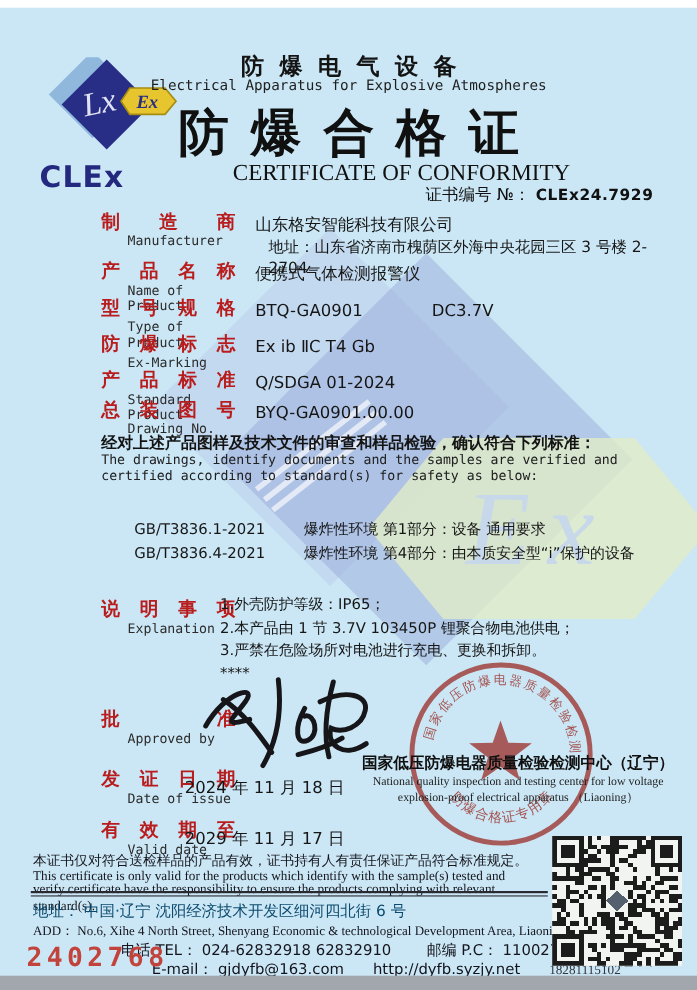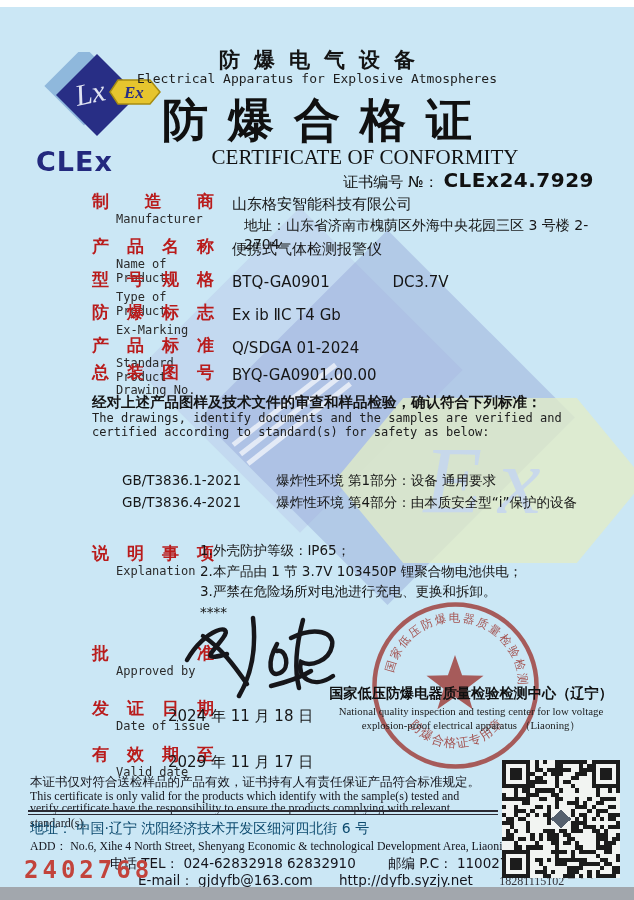--- a/index.html
+++ b/index.html
@@ -27,21 +27,21 @@
              color:#23297e;letter-spacing:1px;}
   .head-cn{position:absolute;left:0;top:46px;width:100%;text-align:center;z-index:2;
            font-size:21px;font-weight:700;color:#141414;letter-spacing:14px;padding-left:14px;box-sizing:border-box;}
   .head-en{position:absolute;left:0;top:71px;width:100%;text-align:center;z-index:2;
            font-family:"DejaVu Sans Mono","Liberation Mono",monospace;font-size:13px;color:#1e1e1e;}
   .cert-title-cn{position:absolute;left:0;top:90px;width:100%;text-align:center;z-index:2;
            font-size:46px;font-weight:900;color:#101010;letter-spacing:20px;padding-left:20px;box-sizing:border-box;}
   .cert-title-en{position:absolute;left:0;top:145px;width:100%;text-align:center;z-index:2;
            font-family:"Liberation Serif",serif;font-size:21px;color:#111;padding-left:48px;}
   .cert-no{position:absolute;right:40px;top:168px;z-index:2;font-size:15px;color:#111;}
-  .cert-no b{font-size:20px;letter-spacing:0.5px;}
+  .cert-no b{font-size:14px;letter-spacing:0.5px;}
 
   
   .row{position:absolute;left:92px;right:20px;z-index:2;display:flex;align-items:flex-start;}
   .lbl{width:122px;flex:0 0 122px;}
   .lbl .cn{font-size:17px;font-weight:700;color:#b91c1c;text-align:justify;text-align-last:justify;line-height:1.05;font-family:Liberation Serif, serif;}
   .lbl .en{font-family:"DejaVu Sans Mono","Liberation Mono",monospace;font-size:12px;color:#2b2b2b;margin-top:1px;padding-left:24px;}
   .val{margin-left:18px;font-size:15px;color:#161616;line-height:1.35;padding-top:1px;}
   .val .inline2{margin-left:58px;}
   .val .line2{display:block;font-size:14px;margin-top:2px;padding-left:12px;}
 

